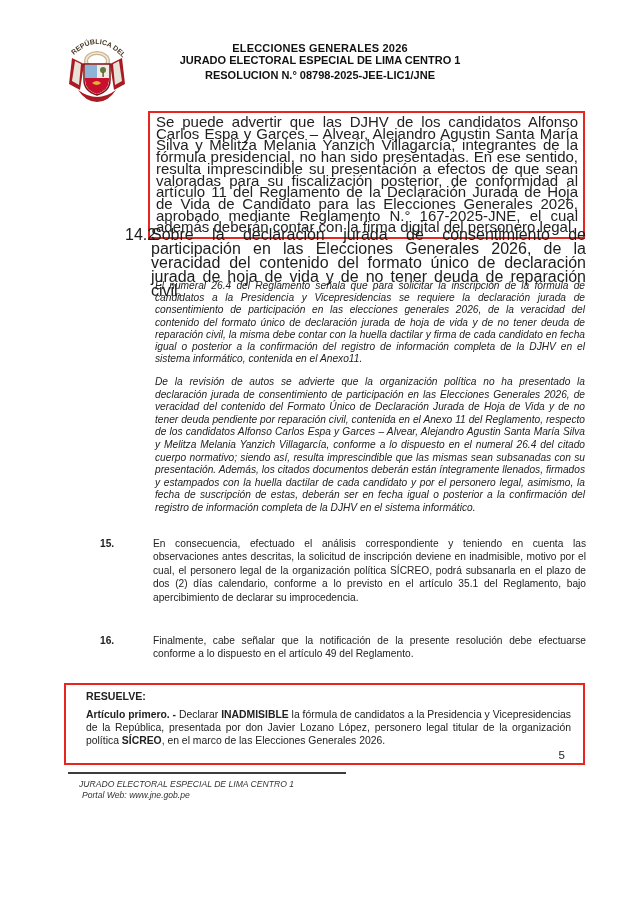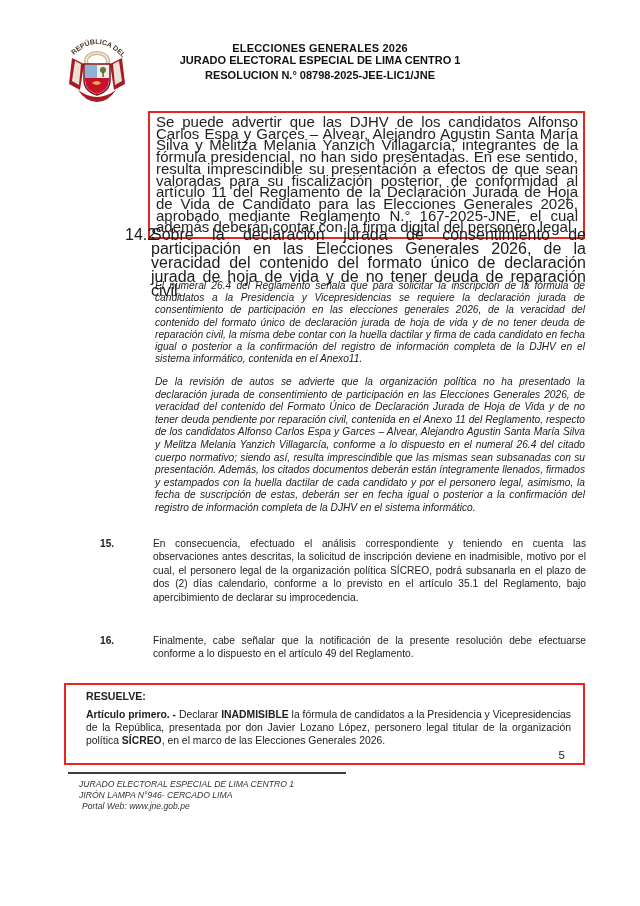--- a/index.html
+++ b/index.html
@@ -146,17 +146,16 @@
     <div class="rhead">RESUELVE:</div>
     <div class="article">
       <b>Artículo primero. -</b><span> Declarar </span><b>INADMISIBLE</b><span> la fórmula de candidatos a la Presidencia y Vicepresidencias de la República, presentada por don Javier Lozano López, personero legal titular de la organización política </span><b>SÍCREO</b><span>, en el marco de las Elecciones Generales 2026.</span>
     </div>
     <div class="pageno">5</div>
   </div>
 
   <div class="footer-rule"></div>
   <div class="footer-text">
     <div class="f1">JURADO ELECTORAL ESPECIAL DE LIMA CENTRO 1</div>
-    <div class="f2">JIRÓN LAMPA N°946- CERCADO LIMA</div>
     <div class="f3">Portal Web: www.jne.gob.pe</div>
   </div>
 
 </div>
 
 </body></html>

